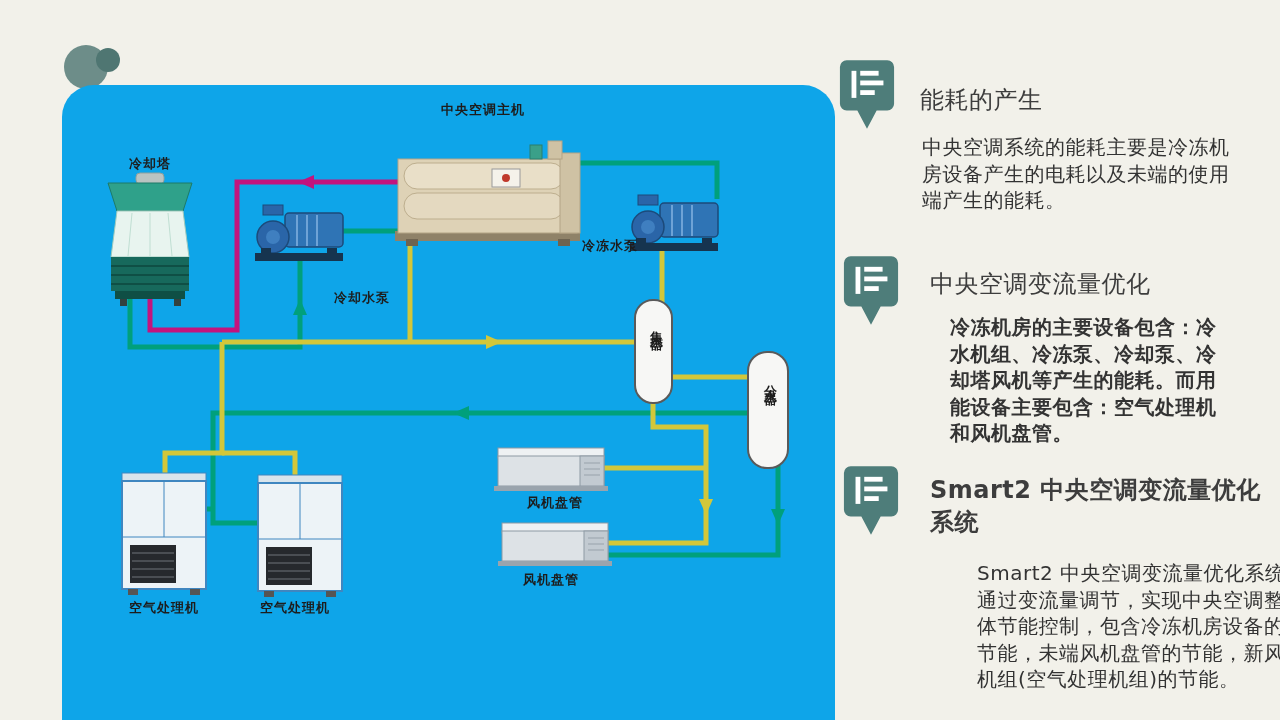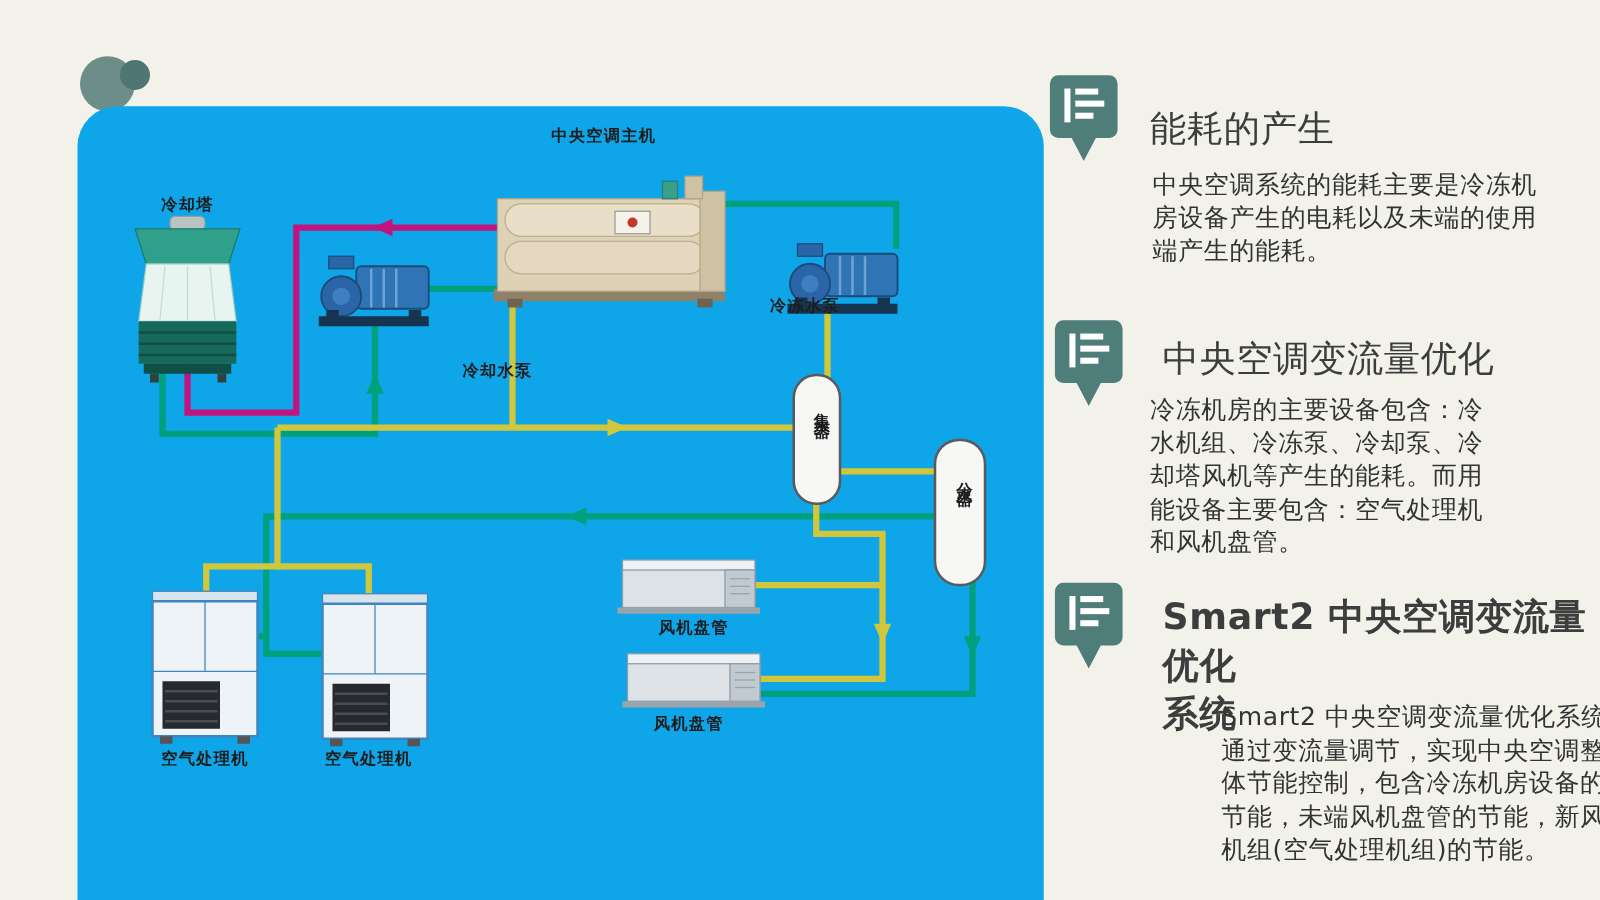--- a/index.html
+++ b/index.html
@@ -25,21 +25,21 @@
     text-align:center; line-height:1.1; letter-spacing:1px;
   }
   .vlabel {
     position:absolute; writing-mode:vertical-rl; text-orientation:upright;
     font-size:13px; font-weight:600; color:#1d1d1d; letter-spacing:4px;
   }
 
   .section { position:absolute; }
   .sec-icon { position:absolute; width:58px; height:74px; }
   .sec-heading {
-    position:absolute; font-size:29px; color:#3d3d3d; font-weight:400;
+    position:absolute; font-size:24px; color:#3d3d3d; font-weight:400;
     white-space:pre-line; line-height:1.35; letter-spacing:0.5px;
   }
   .sec-body {
     position:absolute; font-size:20px; color:#333333; font-weight:400;
     line-height:1.33; white-space:pre-line; letter-spacing:0.5px;
   }
 </style>
 </head>
 <body>
 
@@ -153,22 +153,22 @@
 
     <use href="#fancoil" x="436" y="363"></use>
     <use href="#fancoil" x="440" y="438"></use>
 
     <use href="#ahu" x="60" y="388"></use>
     <use href="#ahu" x="196" y="390"></use>
   </svg>
 
   <div class="dlabel" style="left:361px; top:18px; width:120px;">中央空调主机</div>
   <div class="dlabel" style="left:58px; top:72px; width:60px;font-family:Liberation Serif, serif;">冷却塔</div>
-  <div class="dlabel" style="left:248px; top:206px; width:80px; text-align:center;margin-left:48px;">冷却水泵</div>
-  <div class="dlabel" style="left:520px; top:154px; width:80px; text-align:left;margin-left:34px;">冷冻水泵</div>
+  <div class="dlabel" style="left:248px; top:206px; width:80px; text-align:right;">冷却水泵</div>
+  <div class="dlabel" style="left:520px; top:154px; width:80px; text-align:left;">冷冻水泵</div>
   <div class="vlabel" style="left:585px; top:235px;">集水器</div>
   <div class="vlabel" style="left:699px; top:290px;">分水器</div>
   <div class="dlabel" style="left:433px; top:411px; width:120px;">风机盘管</div>
   <div class="dlabel" style="left:429px; top:488px; width:120px;">风机盘管</div>
   <div class="dlabel" style="left:42px; top:516px; width:120px;">空气处理机</div>
   <div class="dlabel" style="left:173px; top:516px; width:120px;">空气处理机</div>
 </div>
 
 <div class="section">
   <svg class="sec-icon" style="left:838px; top:58px;" viewBox="0 0 60 76">
@@ -186,21 +186,21 @@
 
 <div class="section">
   <svg class="sec-icon" style="left:842px; top:254px;" viewBox="0 0 60 76">
     <path d="M9 2 h42 a7 7 0 0 1 7 7 v38 a7 7 0 0 1 -7 7 h-11 L30 73 L20 54 H9 a7 7 0 0 1 -7 -7 V9 a7 7 0 0 1 7 -7 z" fill="#4e7d7a"></path>
     <rect x="14" y="13" width="5" height="28" fill="#ffffff"></rect>
     <rect x="23" y="13" width="19" height="5" fill="#ffffff"></rect>
     <rect x="23" y="23" width="24" height="5" fill="#ffffff"></rect>
     <rect x="23" y="33" width="15" height="5" fill="#ffffff"></rect>
   </svg>
   <div class="sec-heading" style="left:930px; top:268px; width:330px;">中央空调变流量优化</div>
-  <div class="sec-body" style="left:920px; top:314px; width:310px;">冷冻机房的主要设备包含：冷
+  <div class="sec-body" style="left:950px; top:314px; width:310px;font-weight:bold;">冷冻机房的主要设备包含：冷
 水机组、冷冻泵、冷却泵、冷
 却塔风机等产生的能耗。而用
 能设备主要包含：空气处理机
 和风机盘管。</div>
 </div>
 
 <div class="section">
   <svg class="sec-icon" style="left:842px; top:464px;" viewBox="0 0 60 76">
     <path d="M9 2 h42 a7 7 0 0 1 7 7 v38 a7 7 0 0 1 -7 7 h-11 L30 73 L20 54 H9 a7 7 0 0 1 -7 -7 V9 a7 7 0 0 1 7 -7 z" fill="#4e7d7a"></path>
     <rect x="14" y="13" width="5" height="28" fill="#ffffff"></rect>

